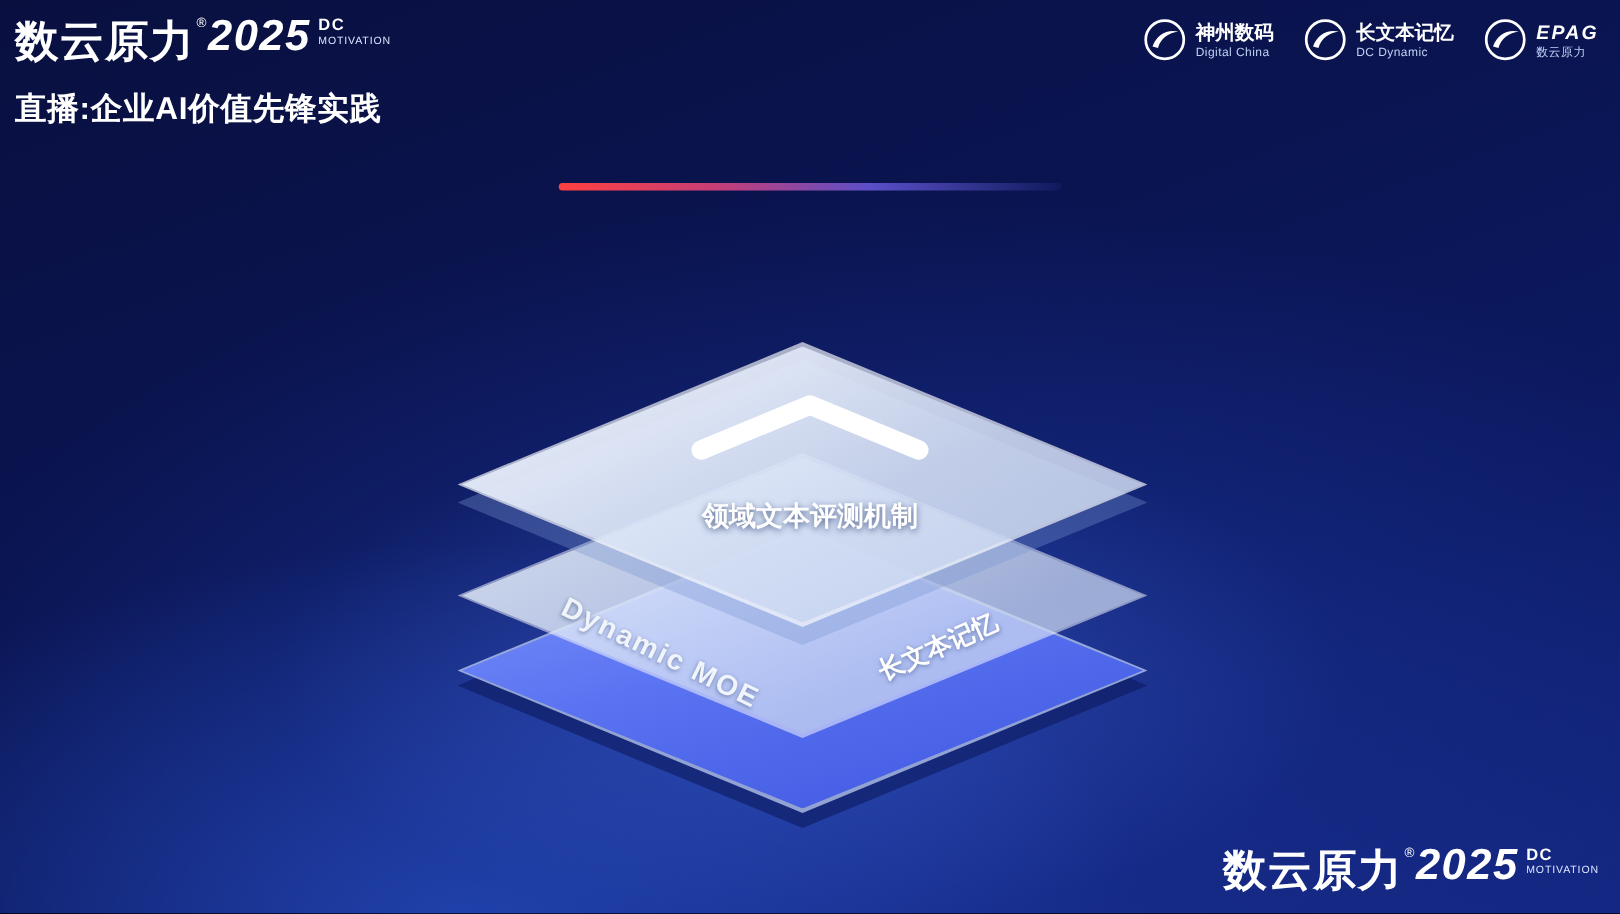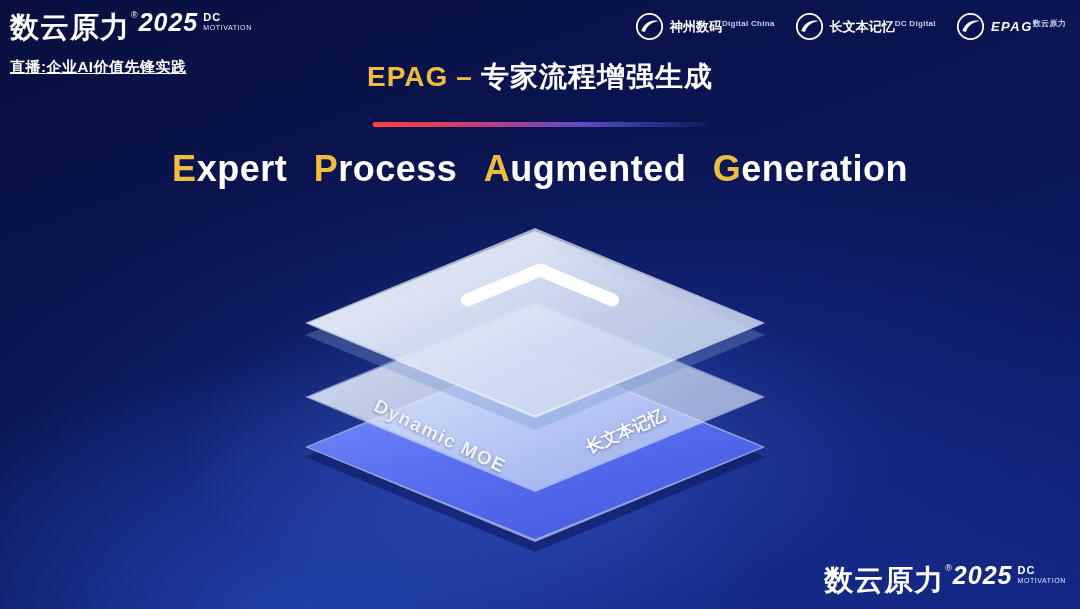--- a/index.html
+++ b/index.html
@@ -13,39 +13,39 @@
       linear-gradient(160deg, #091040 0%, #0a1450 38%, #0c1a63 70%, #13257f 100%);
     color:#fff;
   }
 
   
   .brand { position:absolute; display:flex; align-items:flex-start; color:#fff; white-space:nowrap; }
   .brand-top { left:10px; top:8px; }
   .brand-bottom { right:14px; bottom:8px; }
   .brand-name { font-size:29px; font-weight:bold; letter-spacing:1px; }
   .brand-reg { font-size:9px; margin:2px 1px 0 1px; }
-  .brand-year { font-size:25px; font-weight:bold; font-style:italic; letter-spacing:1px; }
+  .brand-year { font-size:29px; font-weight:bold; font-style:italic; letter-spacing:1px; }
   .brand-sub { display:flex; flex-direction:column; margin:3px 0 0 5px; line-height:1.15; }
   .brand-sub .dc { font-size:11px; font-weight:bold; letter-spacing:1px; }
   .brand-sub .motivation { font-size:7px; letter-spacing:0.6px; color:#dbe6ff; }
 
   
-  .live-label { position:absolute; left:10px; top:58px; font-size:15px; font-weight:bold; letter-spacing:0.5px;text-decoration:underline; }
+  .live-label { position:absolute; left:10px; top:58px; font-size:21px; font-weight:bold; letter-spacing:0.5px; }
 
   .epag-title { position:absolute; left:0; right:0; top:58px; text-align:center; font-size:28px; font-weight:bold; letter-spacing:1px; }
   .epag-abbr, .epag-dash { color:#f0bc3f; }
   .epag-dash { margin:0 8px; }
   .epag-zh { color:#ffffff; }
 
   .partners { position:absolute; right:14px; top:12px; display:flex; gap:20px; align-items:center; }
   .partner { display:flex; align-items:center; gap:6px; }
   .partner-icon { width:29px; height:29px; flex:none; display:block; }
-  .partner-text { display:flex; flex-direction:row; line-height:1.2; }
+  .partner-text { display:flex; flex-direction:column; line-height:1.2; }
   .partner-name { font-size:13px; font-weight:bold; color:#fff; }
-  .partner-sub { font-size:8px; color:#bed2f5; letter-spacing:0.3px;font-weight:bold; }
+  .partner-sub { font-size:8px; color:#bed2f5; letter-spacing:0.3px; }
   .partner:nth-child(3) .partner-name { font-style:italic; letter-spacing:1.5px; }
 
   .divider {
     position:absolute; left:50%; top:122px; transform:translateX(-50%);
     width:335px; height:5px; border-radius:3px;
     background:linear-gradient(90deg, #ff4040 0%, #c43e78 32%, #5a4fc8 62%, rgba(58,82,205,0.10) 100%);
   }
 
   .main-title { position:absolute; left:0; right:0; top:148px; text-align:center; font-size:36px; font-weight:600; letter-spacing:0.5px; }
   .main-title .word { display:inline-block; margin:0 8px; }
@@ -109,23 +109,20 @@
     <span class="brand-reg">®</span>
     <span class="brand-year">2025</span>
     <span class="brand-sub">
       <span class="dc">DC</span>
       <span class="motivation">MOTIVATION</span>
     </span>
   </div>
 
   <div class="live-label">直播:企业AI价值先锋实践</div>
 
-  <div class="epag-title">
-    <span class="epag-abbr">EPAG</span><span class="epag-dash">–</span><span class="epag-zh">专家流程增强生成</span>
-  </div>
 
   <div class="partners">
     <div class="partner">
       <span class="partner-icon">
         <svg viewBox="0 0 32 32" width="29" height="29">
             <circle cx="16" cy="16" r="14" fill="none" stroke="#ffffff" stroke-width="2"></circle>
             <path d="M7 21 C 10 12, 18 8, 26 10 C 19 11, 13 15, 11 22 Z" fill="#ffffff"></path>
           </svg>
       </span>
       <span class="partner-text">
@@ -135,45 +132,39 @@
     </div>
     <div class="partner">
       <span class="partner-icon">
         <svg viewBox="0 0 32 32" width="29" height="29">
             <circle cx="16" cy="16" r="14" fill="none" stroke="#ffffff" stroke-width="2"></circle>
             <path d="M7 21 C 10 12, 18 8, 26 10 C 19 11, 13 15, 11 22 Z" fill="#ffffff"></path>
           </svg>
       </span>
       <span class="partner-text">
         <span class="partner-name">长文本记忆</span>
-        <span class="partner-sub">DC Digital</span>
+        <span class="partner-sub">DC Dynamic</span>
       </span>
     </div>
     <div class="partner">
       <span class="partner-icon">
         <svg viewBox="0 0 32 32" width="29" height="29">
             <circle cx="16" cy="16" r="14" fill="none" stroke="#ffffff" stroke-width="2"></circle>
             <path d="M7 21 C 10 12, 18 8, 26 10 C 19 11, 13 15, 11 22 Z" fill="#ffffff"></path>
           </svg>
       </span>
       <span class="partner-text">
         <span class="partner-name">EPAG</span>
         <span class="partner-sub">数云原力</span>
       </span>
     </div>
   </div>
 
   <div class="divider"></div>
 
-  <div class="main-title">
-    <span class="word"><span class="init">E</span><span>xpert</span></span>
-    <span class="word"><span class="init">P</span><span>rocess</span></span>
-    <span class="word"><span class="init">A</span><span>ugmented</span></span>
-    <span class="word"><span class="init">G</span><span>eneration</span></span>
-  </div>
 
   <div class="stage">
     <div class="stack-glow"></div>
 
     <div class="diamond bot-shadow"></div>
     <div class="diamond bot-outer">
       <div class="diamond-inner bot-inner"></div>
     </div>
 
     <div class="diamond mid-outer">
@@ -184,20 +175,21 @@
     <div class="diamond top-outer">
       <div class="diamond-inner top-inner"></div>
     </div>
 
     <div class="chevron">
       <svg width="175" height="52" viewBox="0 0 175 52">
           <path d="M 15 42 L 87.5 12 L 160 42" fill="none" stroke="#ffffff" stroke-width="13" stroke-linecap="round" stroke-linejoin="round"></path>
         </svg>
     </div>
 
+    <div class="layer-label label-top">领域文本评测机制</div>
     <div class="layer-label label-moe">Dynamic MOE</div>
     <div class="layer-label label-mem">长文本记忆</div>
   </div>
 
   <div class="brand brand-bottom">
     <span class="brand-name">数云原力</span>
     <span class="brand-reg">®</span>
     <span class="brand-year">2025</span>
     <span class="brand-sub">
       <span class="dc">DC</span>

